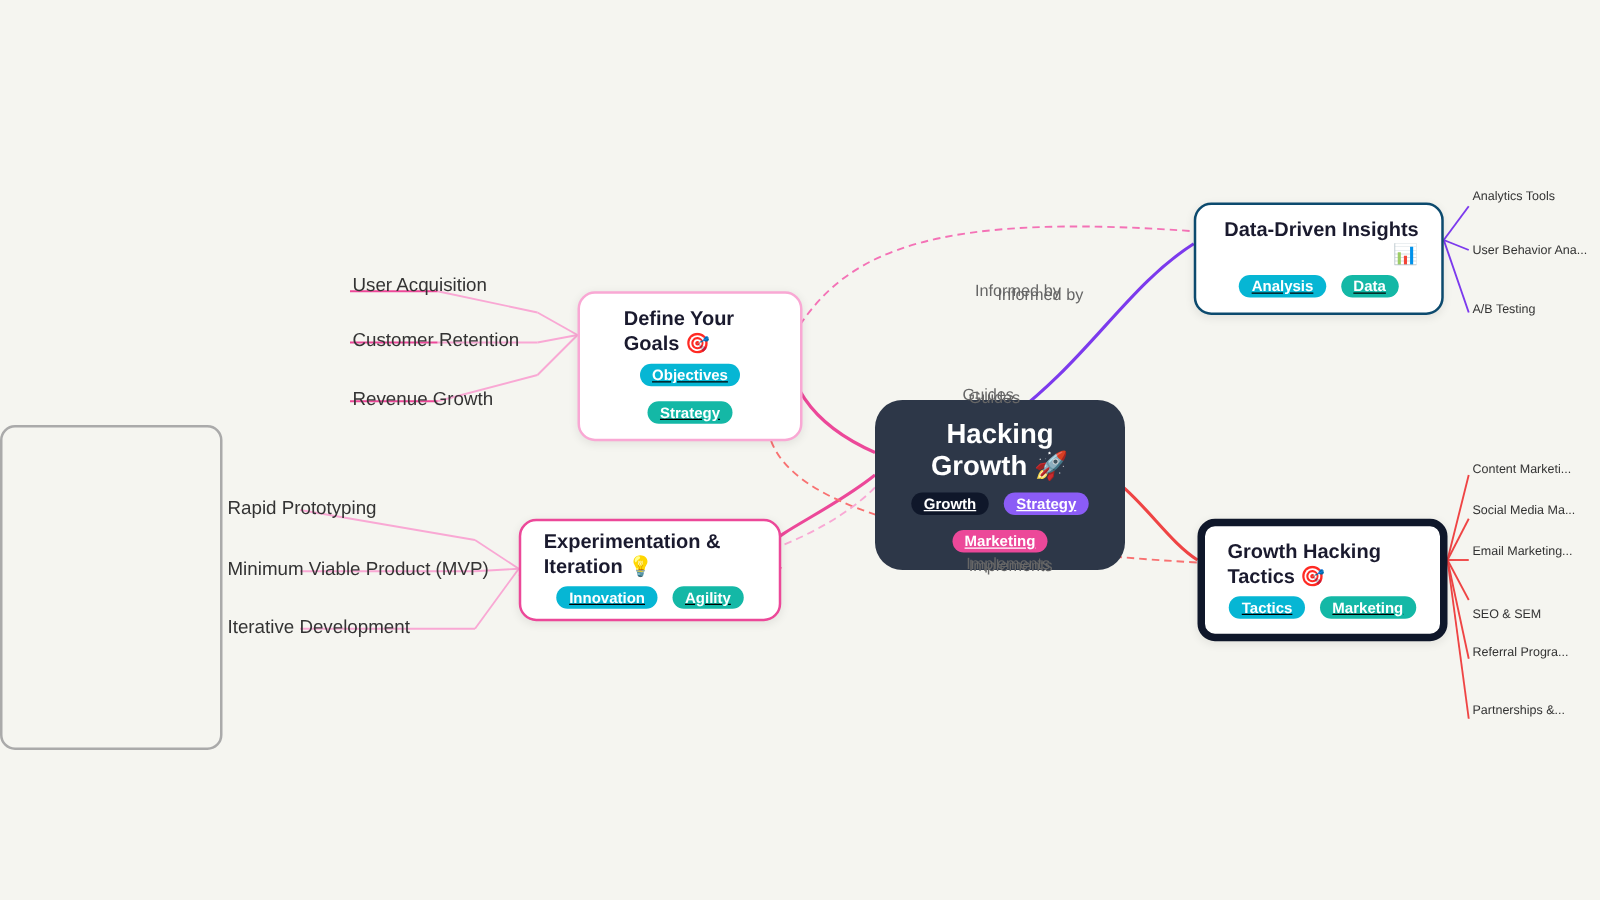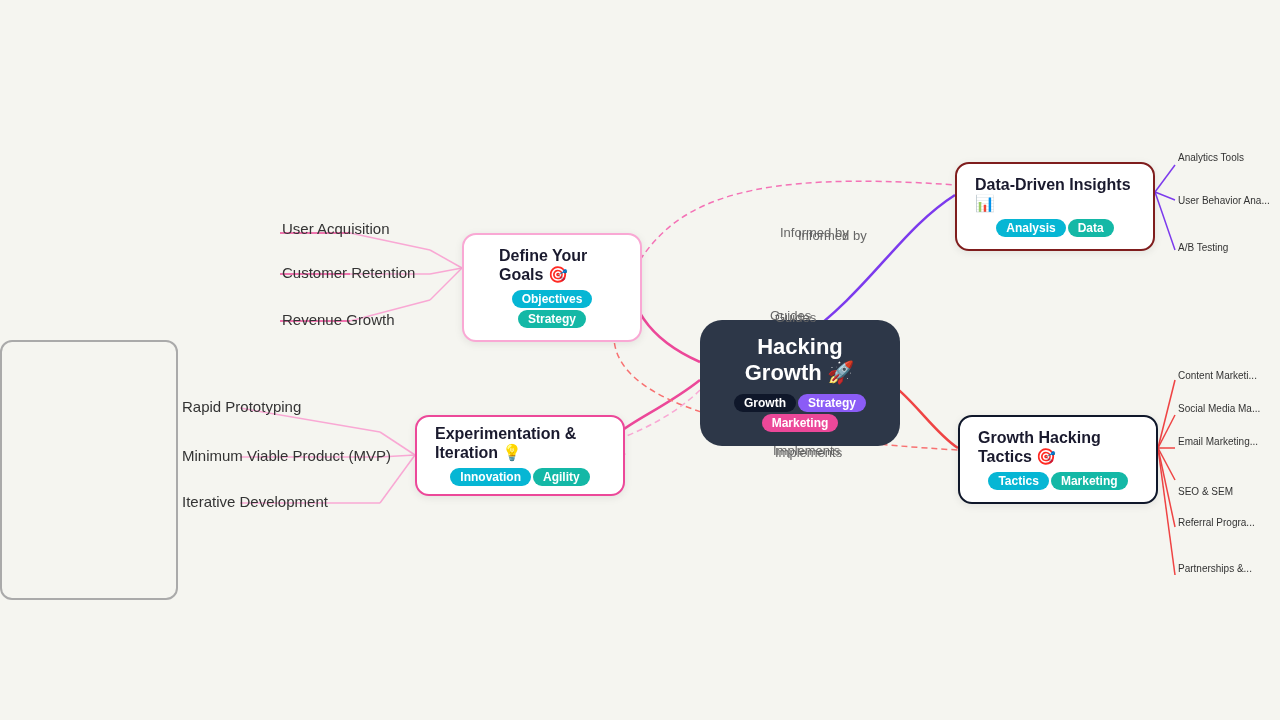--- a/index.html
+++ b/index.html
@@ -44,23 +44,24 @@
       width: 200px;
     }
     .node-central .title {
       font-size: 22px;
       font-weight: 700;
       color: white;
       margin-bottom: 8px;
     }
     .tag-row {
       display: flex;
-      gap: 2px;
+      gap: 12px;
       flex-wrap: wrap;
       justify-content: center;
+      text-decoration: underline;
     }
     .tag {
       border-radius: 12px;
       padding: 2px 10px;
       font-size: 12px;
       font-weight: 600;
     }
     .tag-blue { background: #0f172a; color: white; }
     .tag-purple { background: #8b5cf6; color: white; }
     .tag-pink { background: #ec4899; color: white; }
@@ -78,33 +79,34 @@
       width: 180px;
       box-shadow: 0 2px 8px rgba(0,0,0,0.08);
     }
 
     
     .node-data {
       left: 955px;
       top: 162px;
       background: white;
       border-radius: 14px;
-      border: 2px solid #7f1d1d;
+      border: 2px solid #0c4a6e;
       padding: 12px 18px;
       width: 200px;
       box-shadow: 0 2px 8px rgba(0,0,0,0.08);
+      text-align: right;
     }
 
     
     .node-tactics {
       left: 958px;
       top: 415px;
       background: white;
       border-radius: 14px;
-      border: 2px solid #0f172a;
+      border: 6px solid #0f172a;
       padding: 12px 18px;
       width: 200px;
       box-shadow: 0 2px 8px rgba(0,0,0,0.08);
     }
 
     
     .node-experiment {
       left: 415px;
       top: 415px;
       background: white;

